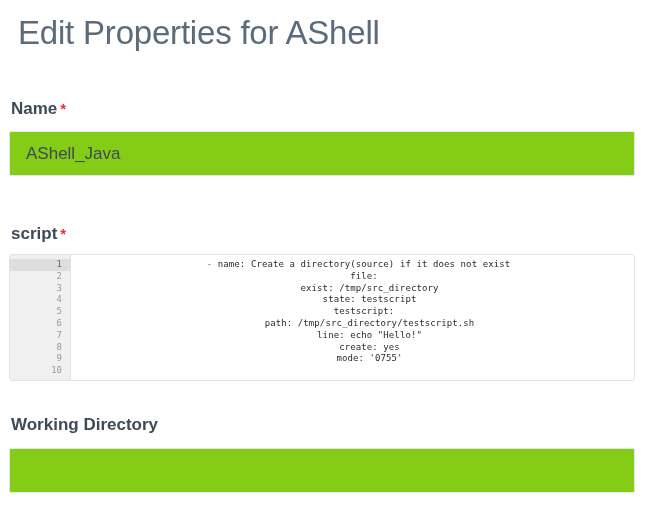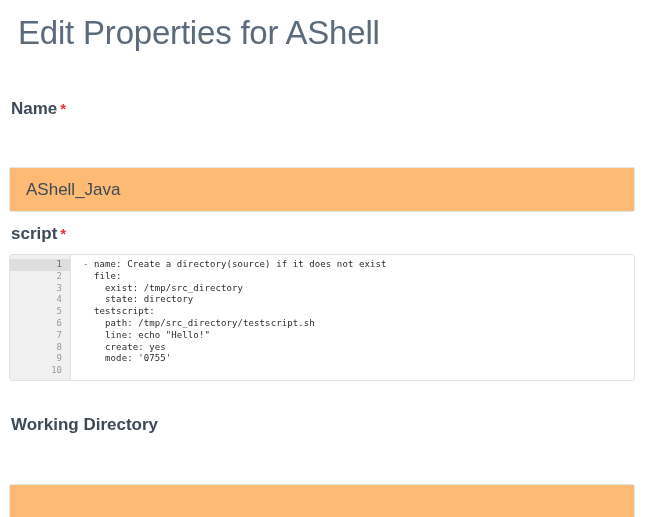--- a/index.html
+++ b/index.html
@@ -47,28 +47,27 @@
     font-size: 15px;
     margin-left: 3px;
   }
 
   .text-input {
     box-sizing: border-box;
     width: 626px;
     height: 45px;
     border: 1px solid #e3e7ea;
     border-radius: 2px;
-    background: #fdba74;
+    background: #84cc16;
     font-family: "Liberation Sans", sans-serif;
     font-size: 17px;
     color: #3d4a57;
     padding: 0 16px;
     outline: none;
     display: block;
-    margin-top: 36px;
   }
   .text-input::placeholder { color: #b9c1c8; }
 
   
   .lbl-name      { position: absolute; left: 9px;  top: 99px; }
   .inp-name      { position: absolute; left: 9px;  top: 131px; }
   .lbl-script    { position: absolute; left: 9px;  top: 224px; }
   .editor-wrap   { position: absolute; left: 9px;  top: 254px; }
   .lbl-working   { position: absolute; left: 9px;  top: 415px; }
   .inp-working   { position: absolute; left: 9px;  top: 448px; }
@@ -110,20 +109,21 @@
     color: #6a6a6a;
   }
 
   .code-area {
     flex: 1 1 auto;
     padding-top: 4px;
     padding-left: 12px;
     box-sizing: border-box;
     overflow: hidden;
     background: #ffffff;
+    text-align: center;
   }
   .code-line {
     height: 11.8px;
     line-height: 11.8px;
     font-size: 9px;
     color: #2b2b2b;
     white-space: pre;
     letter-spacing: 0.1px;
   }
   .code-line .dash { color: #a06a3a; }
@@ -164,21 +164,21 @@
           <div class="gutter-line">6</div>
           <div class="gutter-line">7</div>
           <div class="gutter-line">8</div>
           <div class="gutter-line">9</div>
           <div class="gutter-line">10</div>
         </div>
       <div class="code-area">
           <div class="code-line"><span class="dash">- </span>name: Create a directory(source) if it does not exist</div>
           <div class="code-line">  file:</div>
           <div class="code-line">    exist: /tmp/src_directory</div>
-          <div class="code-line">    state: directory</div>
+          <div class="code-line">    state: testscript</div>
           <div class="code-line">  testscript:</div>
           <div class="code-line">    path: /tmp/src_directory/testscript.sh</div>
           <div class="code-line">    line: echo "Hello!"</div>
           <div class="code-line">    create: yes</div>
           <div class="code-line">    mode: '0755'</div>
         </div>
       <div class="ed-scroll-h"></div>
     </div>
   </div>
 

